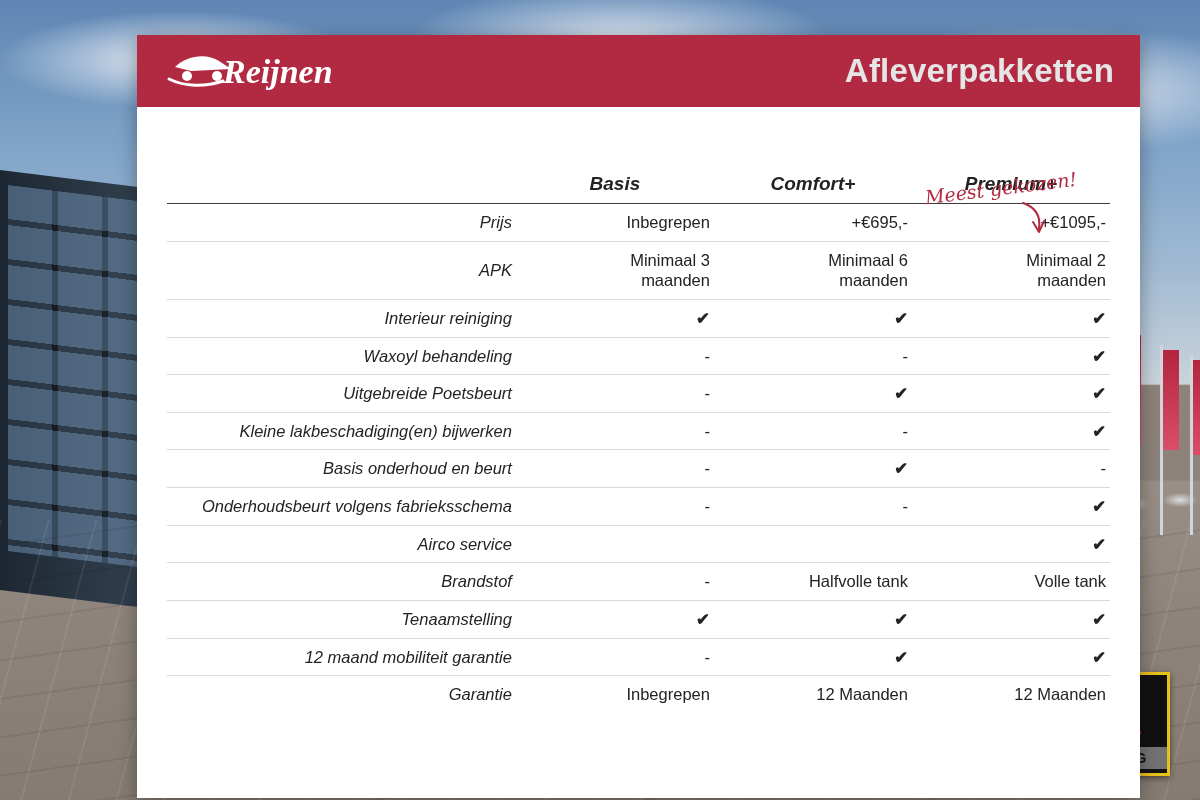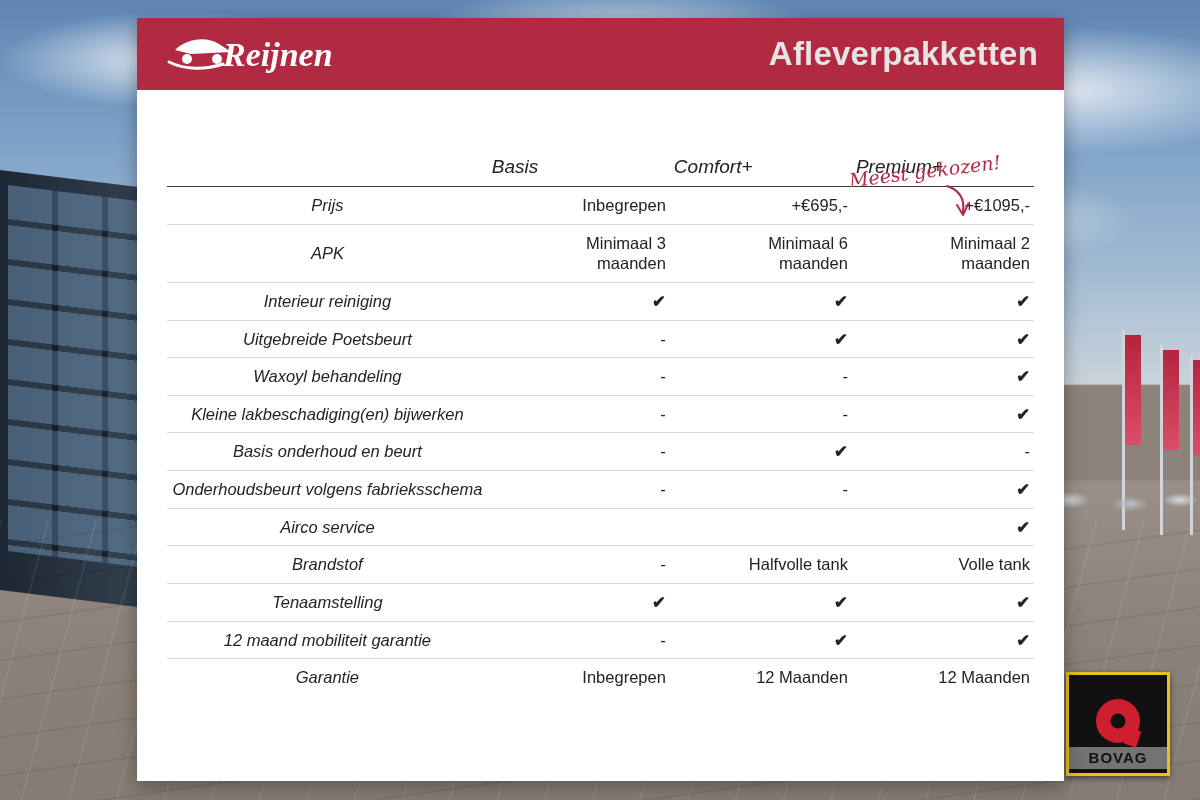--- a/index.html
+++ b/index.html
@@ -139,22 +139,22 @@
     font-size: 15px;
     letter-spacing: 1px;
     text-align: center;
     line-height: 22px;
     font-family: "Liberation Sans", sans-serif;
   }
 
   
   .card {
     position: absolute;
-    left: 137px; top: 18px;
-    width: 927px; height: 763px;
+    left: 137px; top: 35px;
+    width: 1003px; height: 763px;
     background: #ffffff;
     box-shadow: 0 4px 18px rgba(0,0,0,.35);
     overflow: hidden;
   }
 
   .card-header {
     position: relative;
     height: 72px;
     background: #b22a42;
     display: flex;
@@ -216,34 +216,34 @@
 
   table.pkg th, table.pkg td {
     padding: 8px 4px;
     font-size: 16.5px;
     color: #232323;
     vertical-align: middle;
   }
   table.pkg thead th {
     font-size: 19px;
     font-style: italic;
-    font-weight: normal;
-    text-align: left;
+    font-weight: bold;
+    text-align: center;
     padding-bottom: 8px;
     border-bottom: 1px solid #3a3a3a;
   }
   table.pkg thead th.feature-head { border-bottom: 1px solid #3a3a3a; }
 
   table.pkg tbody td {
     border-bottom: 1px solid #d9d9d9;
   }
   table.pkg tbody tr:last-child td { border-bottom: none; }
   td.feature {
     font-style: italic;
-    text-align: center;
+    text-align: right;
     padding-left: 2px;
     font-size: 16.5px;
     line-height: 1.25;
     margin-top: 6px;
   }
   td.val {
     text-align: right;
     font-size: 16.5px;
     line-height: 1.25;
     white-space: pre-line;
@@ -340,29 +340,29 @@
             <td class="val">Minimaal 2
 maanden</td>
           </tr>
           <tr>
             <td class="feature">Interieur reiniging</td>
             <td class="val check">✔</td>
             <td class="val check">✔</td>
             <td class="val check">✔</td>
           </tr>
           <tr>
+            <td class="feature">Waxoyl behandeling</td>
+            <td class="val dash">-</td>
+            <td class="val dash">-</td>
+            <td class="val check">✔</td>
+          </tr>
+          <tr>
             <td class="feature">Uitgebreide Poetsbeurt</td>
             <td class="val dash">-</td>
             <td class="val check">✔</td>
-            <td class="val check">✔</td>
-          </tr>
-          <tr>
-            <td class="feature">Waxoyl behandeling</td>
-            <td class="val dash">-</td>
-            <td class="val dash">-</td>
             <td class="val check">✔</td>
           </tr>
           <tr>
             <td class="feature">Kleine lakbeschadiging(en) bijwerken</td>
             <td class="val dash">-</td>
             <td class="val dash">-</td>
             <td class="val check">✔</td>
           </tr>
           <tr>
             <td class="feature">Basis onderhoud en beurt</td>

